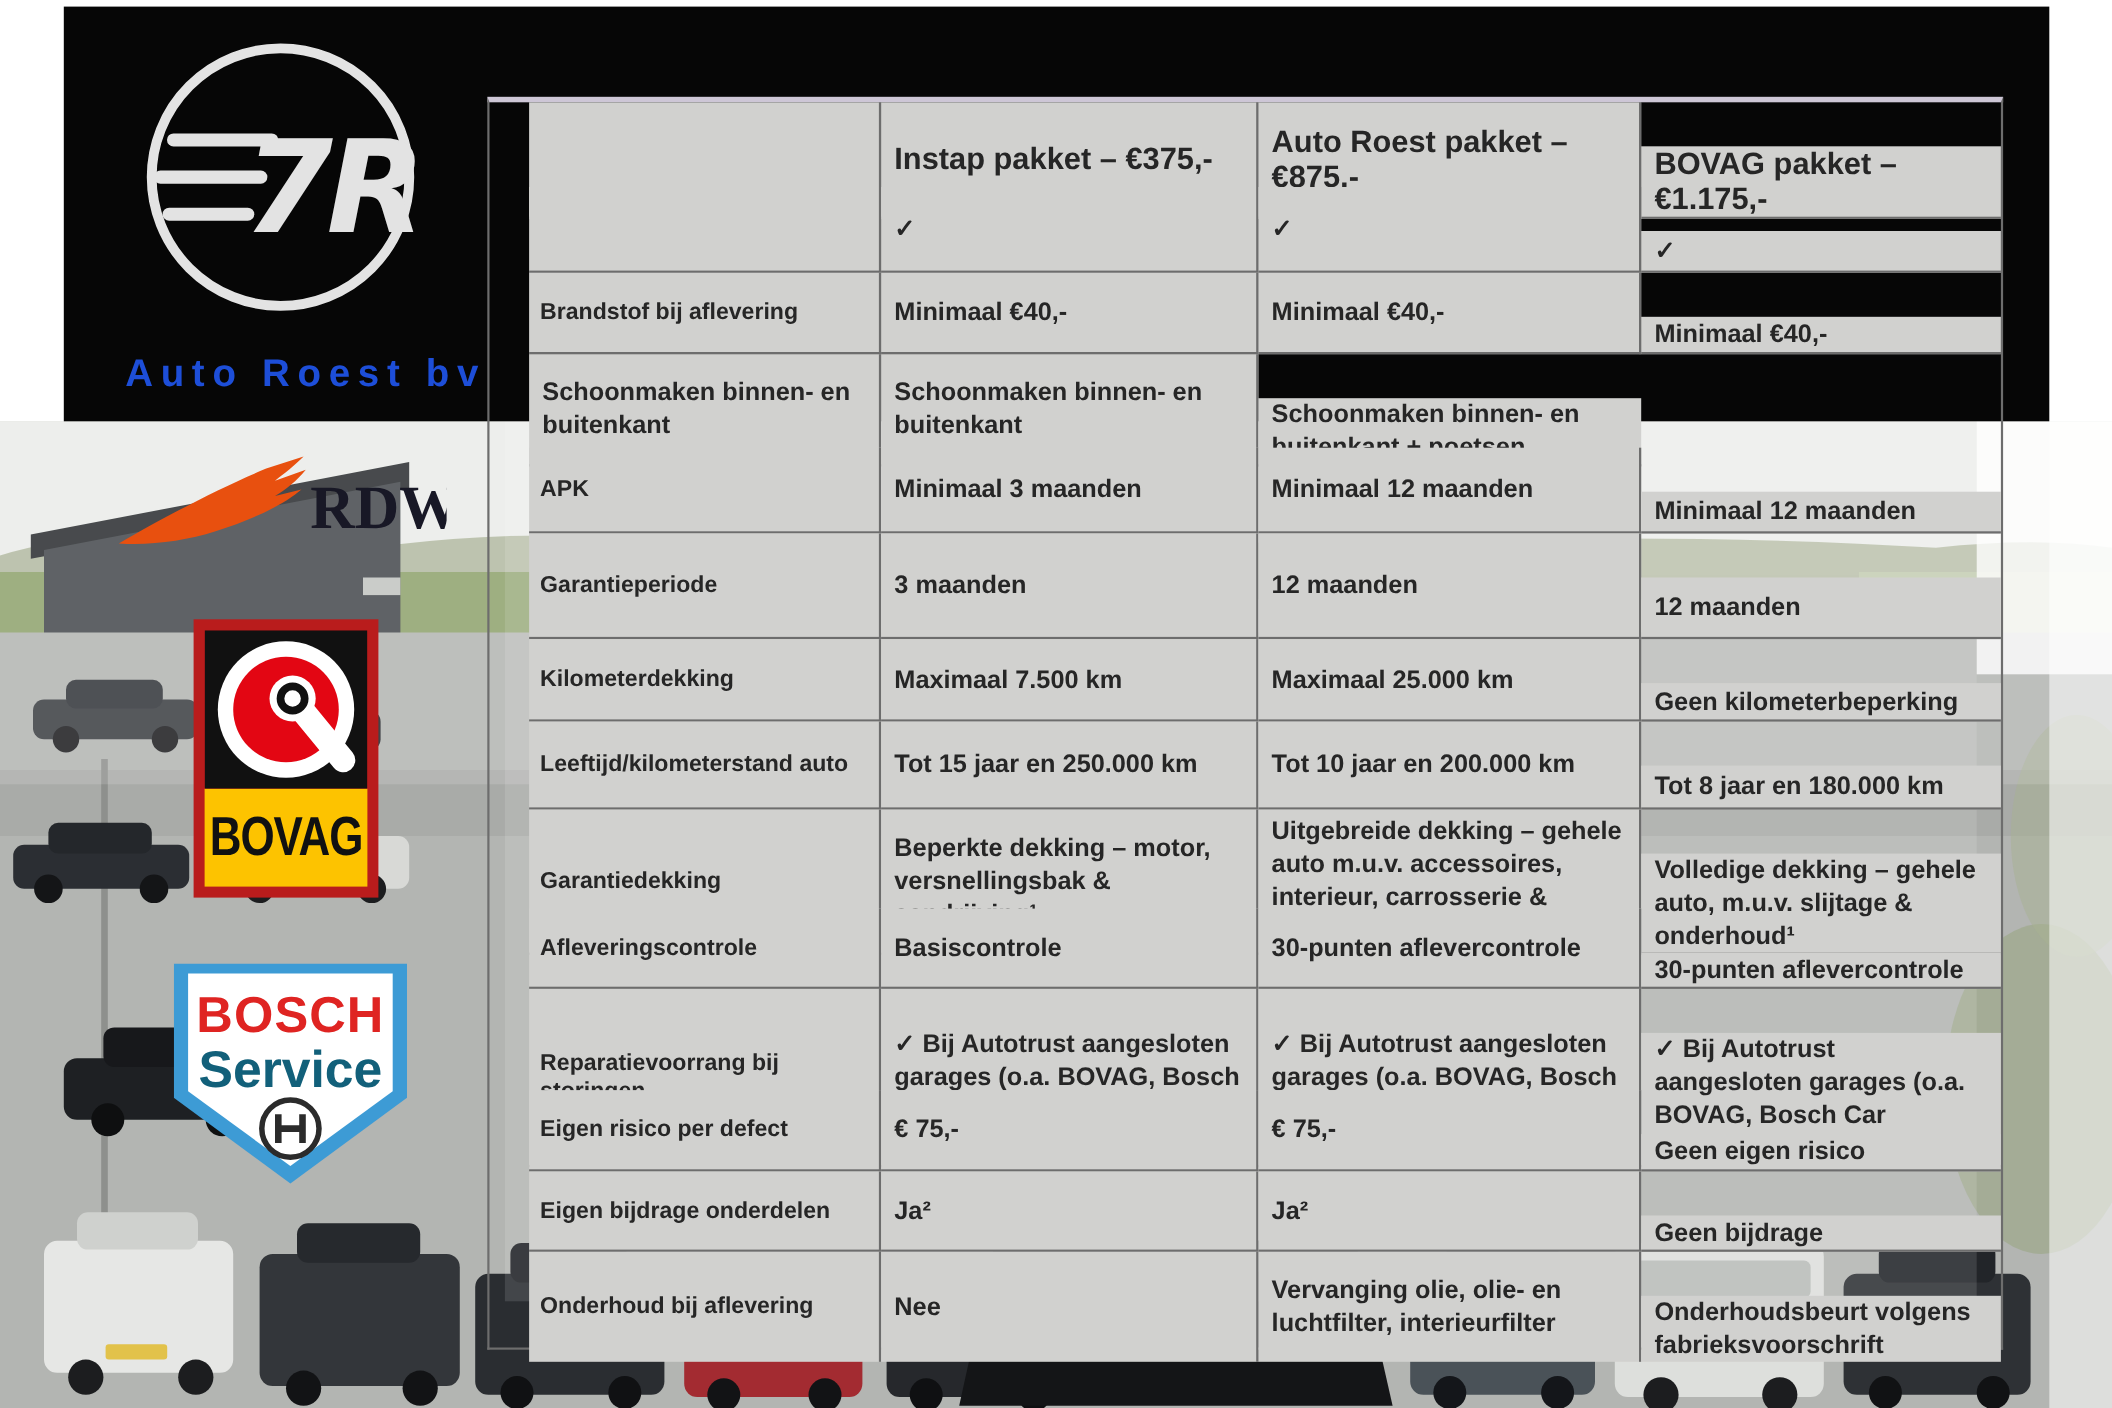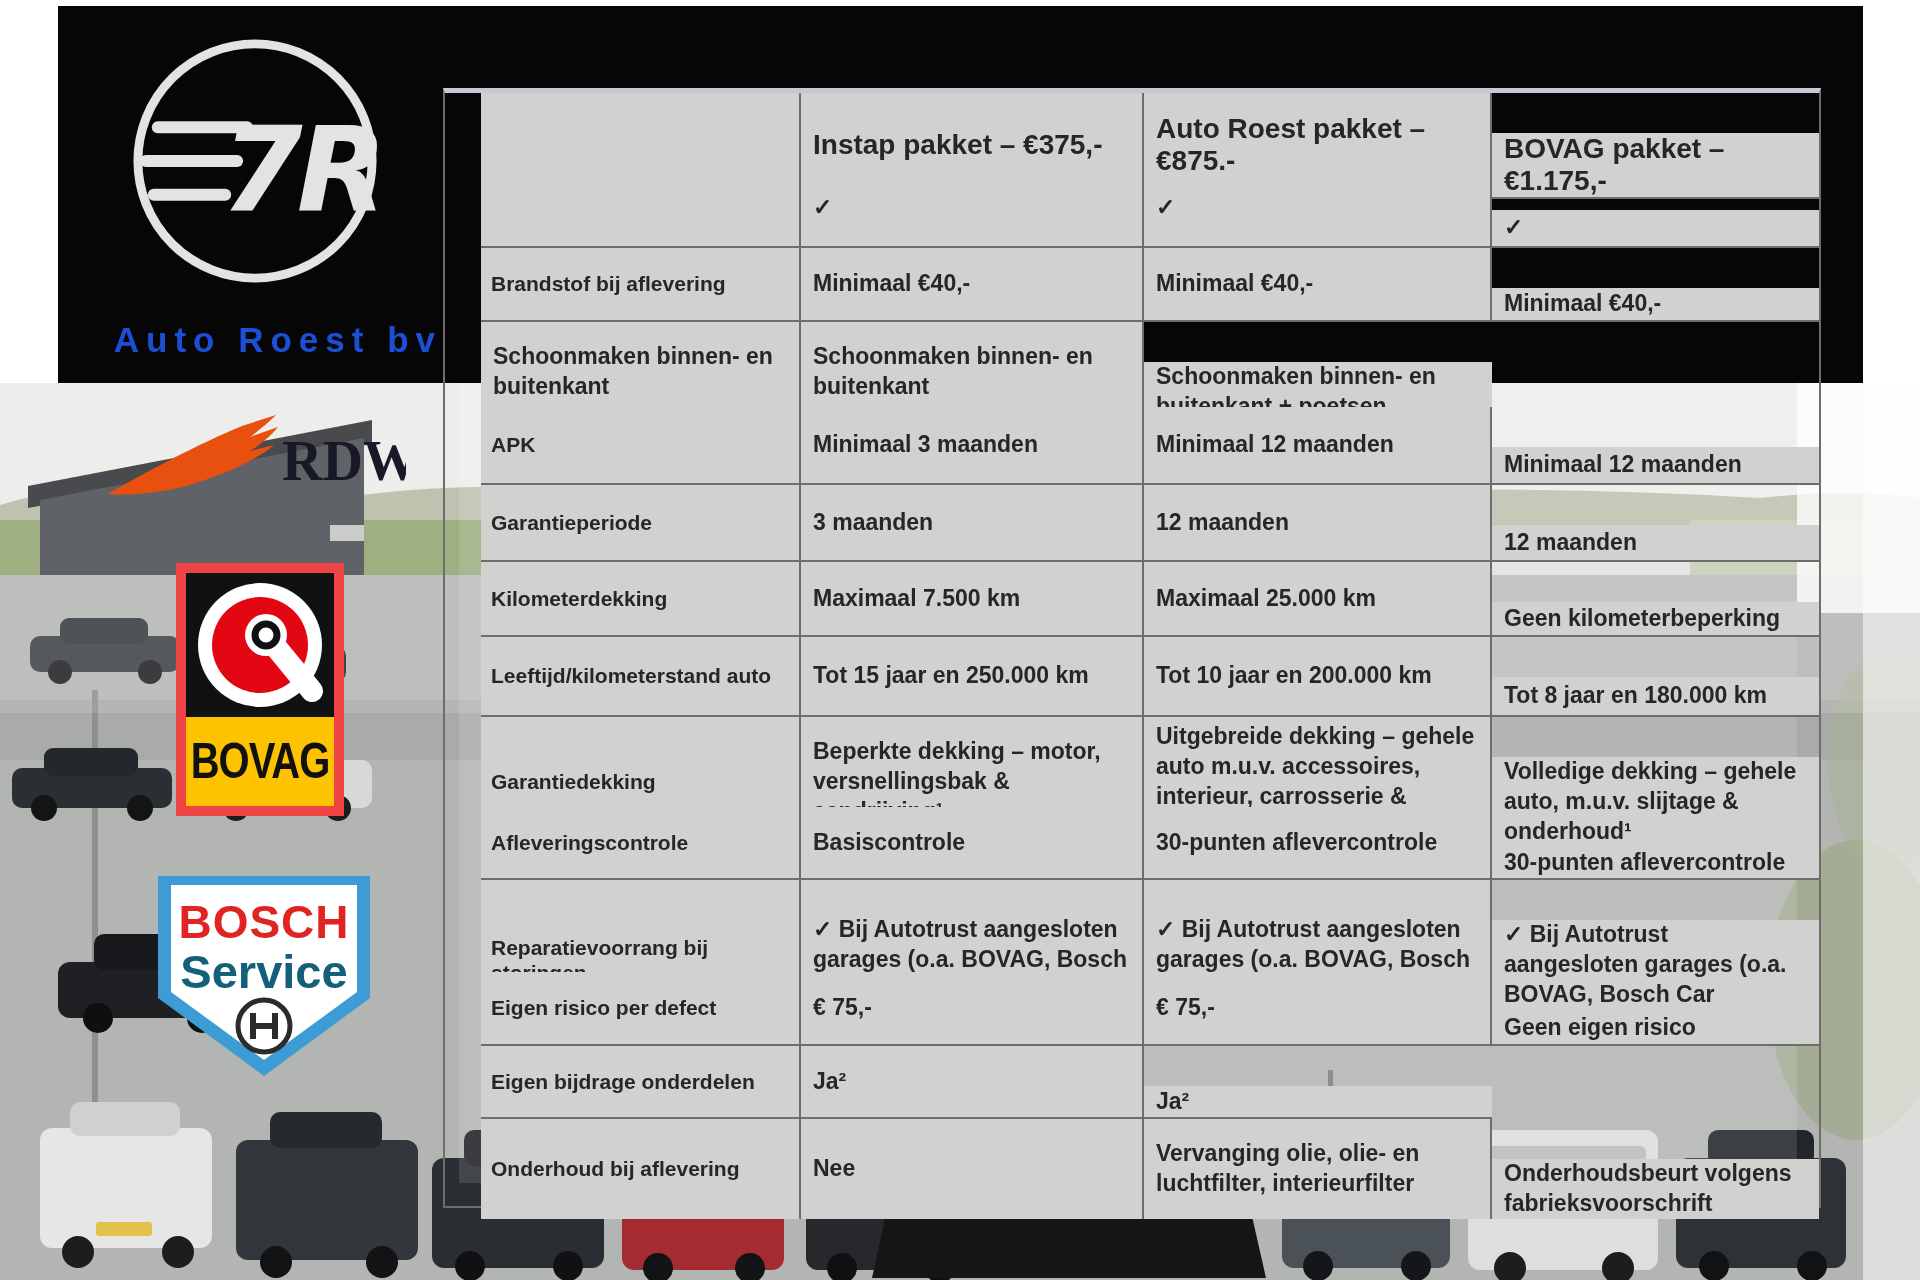--- a/index.html
+++ b/index.html
@@ -18,21 +18,21 @@
   .brand-logo{position:absolute;left:126px;top:32px;width:258px;height:258px;z-index:2;}
   .brand-name{
     position:absolute;left:82px;top:320px;width:360px;z-index:2;
     text-align:right;color:#1d4ed8;font-size:35px;font-weight:bold;letter-spacing:7px;
     white-space:nowrap;
   }
   
   .rdw{position:absolute;left:106px;top:414px;width:300px;height:96px;z-index:1;}
   .bovag{
     position:absolute;left:176px;top:563px;width:168px;height:253px;z-index:1;
-    background:#ef4444;box-sizing:border-box;padding:10px;
+    background:#b91c1c;box-sizing:border-box;padding:10px;
   }
   .bovag-emblem{display:block;width:148px;height:144px;}
   .bovag-band{
     width:148px;height:89px;background:#fdc300;display:flex;align-items:center;justify-content:center;
   }
   .bovag-band span{
     font-size:40px;font-weight:bold;color:#111111;letter-spacing:-1px;transform:scaleY(1.25);
   }
   .bosch{position:absolute;left:158px;top:876px;width:212px;height:202px;z-index:1;}
   
@@ -49,21 +49,21 @@
     border-right:2px solid #6d6d6d;border-bottom:2px solid #6d6d6d;
     display:flex;align-items:center;
     color:#262626;font-weight:bold;
   }
   .cell:last-child{border-right:none;margin-top:40px;}
   .trow:last-child .cell{border-bottom:none;}
   .head{font-size:28px;padding:0 8px 0 12px;letter-spacing:0px;}
   .label{font-size:21px;padding-left:10px;padding-right:8px;line-height:1.2;}
   .val{font-size:23px;padding:0 14px 0 12px;line-height:1.3;}
   .h0{height:77px}.h1{height:78px}.h2{height:74px}.h3{height:85px}.h4{height:78px}
-  .h5{height:77px}.h6{height:75px}.h7{height:80px}.h8{height:90px}.h9{height:73px}
+  .h5{height:96px}.h6{height:75px}.h7{height:80px}.h8{height:90px}.h9{height:73px}
   .h10{height:92px}.h11{height:74px}.h12{height:73px}.h13{height:87px}
 </style>
 </head>
 <body>
 
 <svg class="photo" viewBox="0 0 1920 1280" aria-hidden="true">
 
   <rect x="0" y="383" width="1920" height="897" fill="#dcdedb"></rect>
   <rect x="0" y="383" width="1920" height="140" fill="#eaece9"></rect>
 
@@ -302,20 +302,21 @@
     <div class="cell label">Eigen risico per defect</div>
     <div class="cell val">€ 75,-</div>
     <div class="cell val">€ 75,-</div>
     <div class="cell val">Geen eigen risico</div>
   </div>
 
   <div class="trow h12">
     <div class="cell label">Eigen bijdrage onderdelen</div>
     <div class="cell val">Ja²</div>
     <div class="cell val">Ja²</div>
+    <div class="cell val">Geen bijdrage</div>
   </div>
 
   <div class="trow h13">
     <div class="cell label">Onderhoud bij aflevering</div>
     <div class="cell val">Nee</div>
     <div class="cell val">Vervanging olie, olie- en luchtfilter, interieurfilter</div>
     <div class="cell val">Onderhoudsbeurt volgens fabrieksvoorschrift</div>
   </div>
 
 </div>

